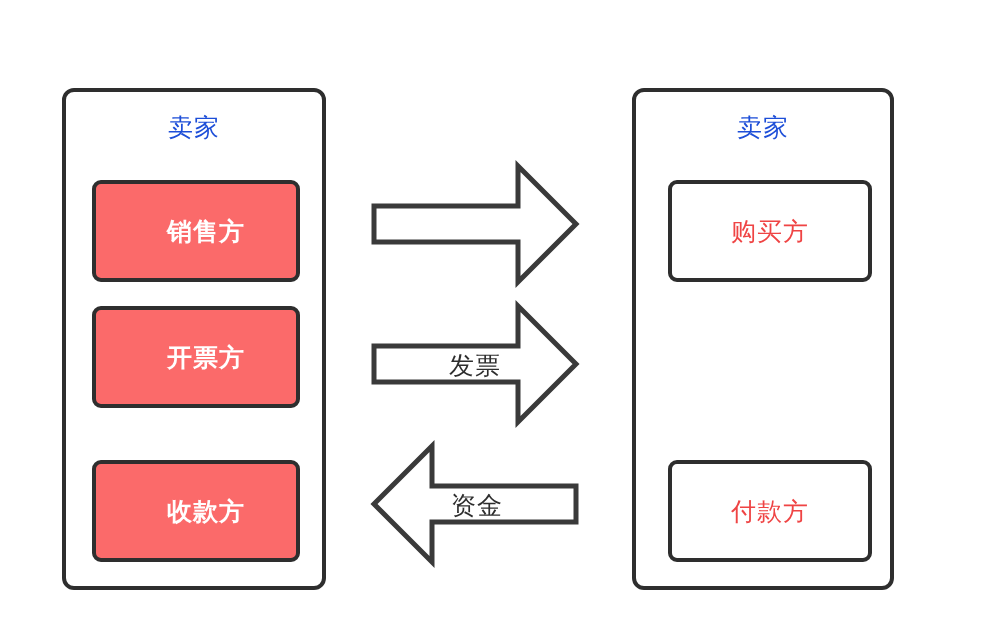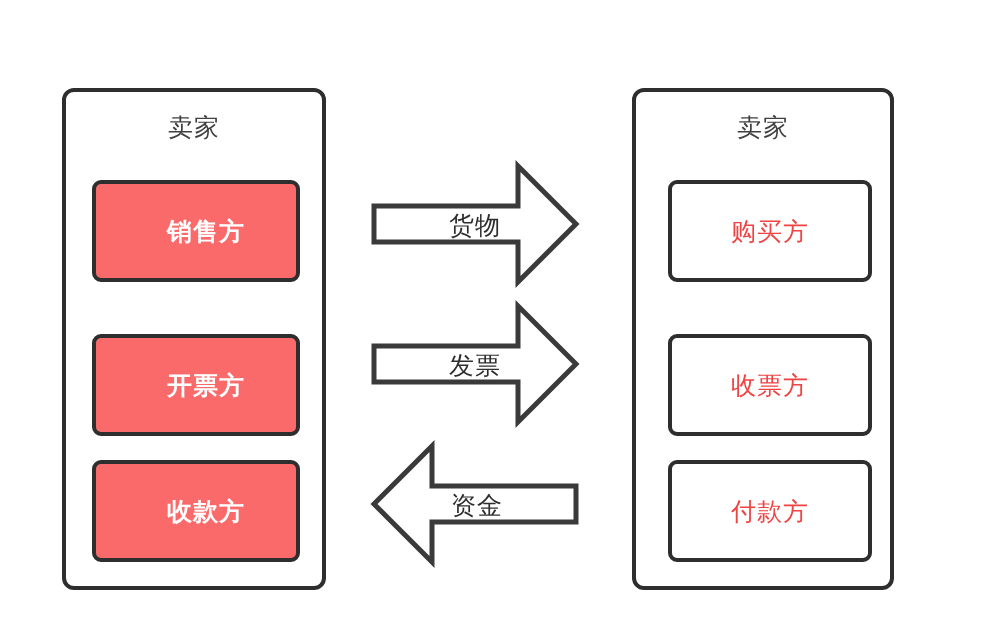--- a/index.html
+++ b/index.html
@@ -28,21 +28,21 @@
   #panel-right { left: 632px; top: 88px; width: 262px; height: 502px; }
 
   .panel-title {
     position: absolute;
     left: 0;
     right: 0;
     top: 20px;
     text-align: center;
     font-size: 25px;
     line-height: 30px;
-    color: #404040;
+    color: #1d4ed8;
     letter-spacing: 1px;
     white-space: nowrap;
   }
 
   
   .role-box {
     position: absolute;
     box-sizing: border-box;
     border: 4px solid #2e2e2e;
     border-radius: 9px;
@@ -62,21 +62,21 @@
     background: #ffffff;
     color: #ef4444;
     font-weight: normal;
   }
 
   
   #panel-left .role-box  { left: 26px; width: 208px; height: 102px; padding-left: 20px; }
   #panel-right .role-box { left: 32px; width: 204px; height: 102px; }
 
   .slot-1 { top: 88px; }
-  .slot-2 { top: 242px; }
+  .slot-2 { top: 214px; }
   .slot-3 { top: 368px; }
 
   
   .flow-arrow {
     position: absolute;
     width: 210px;
     height: 132px;
   }
   #arrow-goods   { left: 370px; top: 158px; }
   #arrow-invoice { left: 370px; top: 298px; }
@@ -128,21 +128,20 @@
 
     <div class="role-box filled slot-3">
       <span>收款方</span>
     </div>
   </div>
 
   <div class="flow-arrow" id="arrow-goods">
     <svg viewBox="0 0 210 132" xmlns="http://www.w3.org/2000/svg">
       <polygon points="4,48 148,48 148,8 206,66 148,124 148,84 4,84"></polygon>
     </svg>
-    <div class="flow-label right-dir">货物</div>
   </div>
 
   <div class="flow-arrow" id="arrow-funds">
     <svg viewBox="0 0 210 132" xmlns="http://www.w3.org/2000/svg">
       <polygon points="206,48 62,48 62,8 4,66 62,124 62,84 206,84"></polygon>
     </svg>
     <div class="flow-label left-dir">资金</div>
   </div>
 
   <div class="flow-arrow" id="arrow-invoice">
@@ -152,22 +151,19 @@
     <div class="flow-label right-dir">发票</div>
   </div>
 
   <div class="panel" id="panel-right">
     <div class="panel-title">卖家</div>
 
     <div class="role-box hollow slot-1">
       <span>购买方</span>
     </div>
 
-    <div class="role-box hollow slot-2">
-      <span>收票方</span>
-    </div>
 
     <div class="role-box hollow slot-3">
       <span>付款方</span>
     </div>
   </div>
 
 </div>
 
 </body></html>

